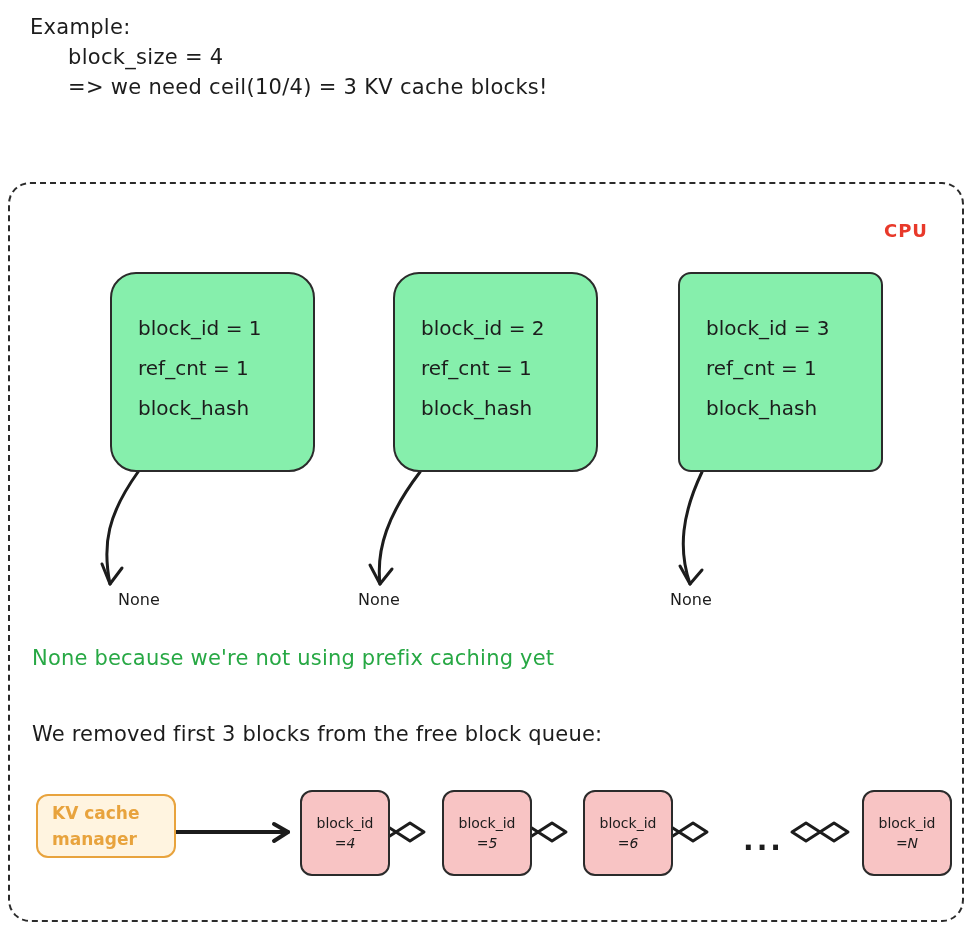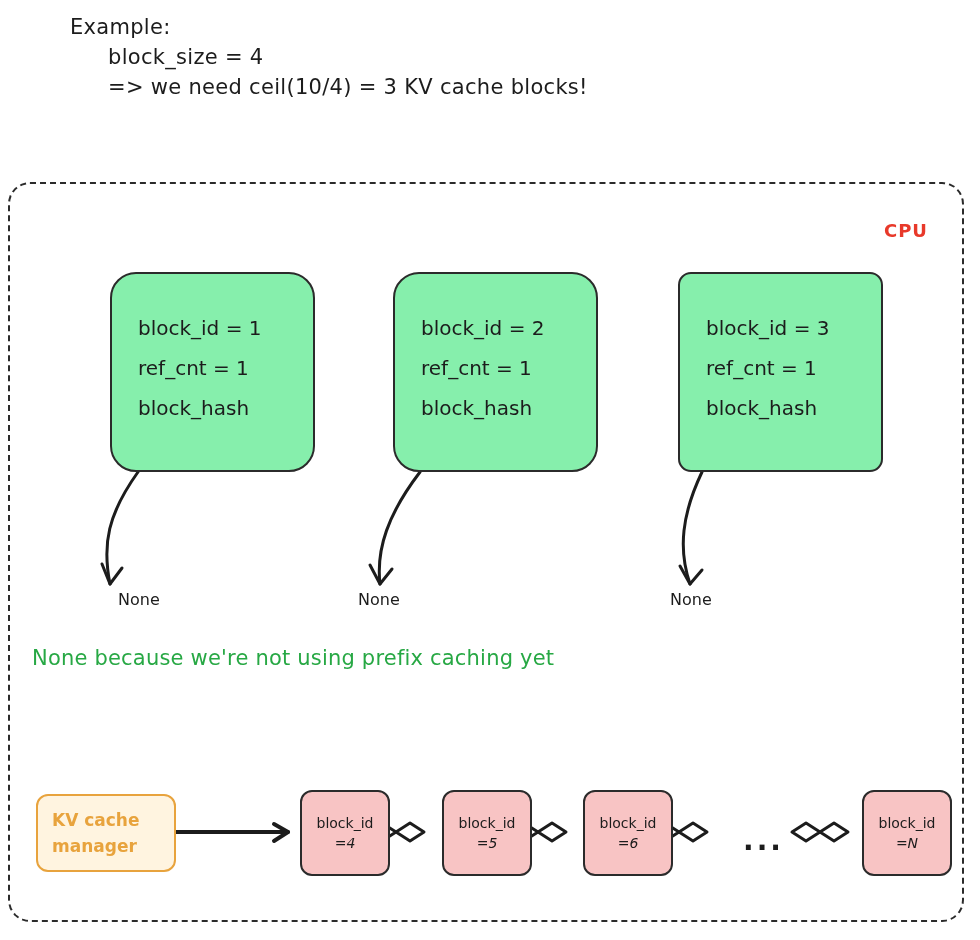--- a/index.html
+++ b/index.html
@@ -22,21 +22,20 @@
     left: 30px;
     top: 12px;
     width: 800px;
   }
   .ex-line {
     font-size: 21px;
     line-height: 30px;
     letter-spacing: 0.3px;
     white-space: pre;
     color: #1c1c1c;
-    margin-left: 40px;
   }
   .ex-indent { padding-left: 38px; }
 
   
   #cpu-panel {
     position: absolute;
     left: 8px;
     top: 182px;
     width: 956px;
     height: 740px;
@@ -105,21 +104,21 @@
     color: #1c1c1c;
     letter-spacing: 0.2px;
   }
 
   
   #kv-manager {
     position: absolute;
     left: 26px;
     top: 610px;
     width: 140px;
-    height: 78px;
+    height: 64px;
     background: #fff4e0;
     border: 2.5px solid #e8a33d;
     border-radius: 12px;
     box-sizing: border-box;
     display: flex;
     flex-direction: column;
     justify-content: center;
     padding-left: 14px;
   }
   .kvm-line {
@@ -240,20 +239,21 @@
     <div class="kv-line">block_id = 3</div>
     <div class="kv-line">ref_cnt = 1</div>
     <div class="kv-line">block_hash</div>
   </div>
 
   <div class="none-label" id="none-1">None</div>
   <div class="none-label" id="none-2">None</div>
   <div class="none-label" id="none-3">None</div>
 
   <div id="green-note">None because we're not using prefix caching yet</div>
+  <div id="removed-note">We removed first 3 blocks from the free block queue:</div>
 
   <div id="kv-manager">
     <div class="kvm-line">KV cache</div>
     <div class="kvm-line">manager</div>
   </div>
 
   <div class="qblock" id="qblock-1">
     <div class="q1">block_id</div>
     <div class="q2">=4</div>
   </div>

